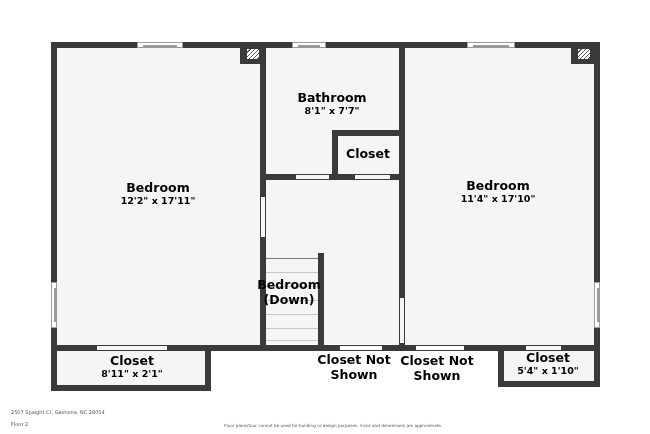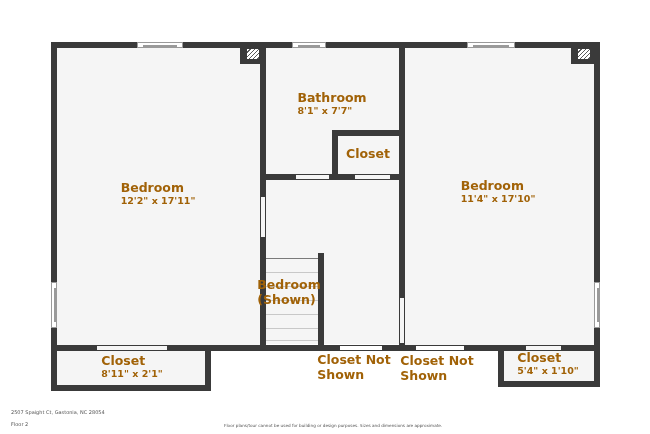--- a/index.html
+++ b/index.html
@@ -8,21 +8,21 @@
     .room { position: absolute; background: #f5f5f5; }
     .wall { position: absolute; background: #3a3a3a; }
     .gap { position: absolute; background: #ffffff; }
     .door { position: absolute; background: #f5f5f5; }
     .window-h { position: absolute; background: #ffffff; border: 1px solid #9a9a9a; box-sizing: border-box; }
     .window-h::after { content: ""; position: absolute; left: 5px; right: 5px; top: 2px; bottom: 2px; border-top: 1px solid #9a9a9a; border-bottom: 1px solid #9a9a9a; }
     .window-v { position: absolute; background: #ffffff; border: 1px solid #9a9a9a; box-sizing: border-box; }
     .window-v::after { content: ""; position: absolute; top: 5px; bottom: 5px; left: 2px; right: 2px; border-left: 1px solid #9a9a9a; border-right: 1px solid #9a9a9a; }
     .chimney { position: absolute; background: #ffffff; border: 1px solid #3a3a3a; box-sizing: border-box;
       background-image: repeating-linear-gradient(135deg, #ffffff 0 2px, #5a5a5a 2px 3px); }
-    .label { position: absolute; text-align: left; color: #a16207; transform: translateX(-50%); white-space: nowrap; }
+    .label { position: absolute; text-align: center; color: #000000; transform: translateX(-50%); white-space: nowrap; }
     .label .name { font-weight: bold; font-size: 12.5px; line-height: 15px; display: block; }
     .label .dim { font-weight: bold; font-size: 9.5px; line-height: 12px; display: block; }
     .stair-line { position: absolute; background: #c8c8c8; height: 1px; }
     .footer { position: absolute; color: #555; font-size: 5px; white-space: nowrap; }
   </style>
 </head>
 <body>
 
 <div class="plan">
 
@@ -93,21 +93,21 @@
   </div>
   <div class="label" style="left:368px; top:146px;">
     <span class="name">Closet</span>
   </div>
   <div class="label" style="left:498px; top:178px;">
     <span class="name">Bedroom</span>
     <span class="dim">11'4" x 17'10"</span>
   </div>
   <div class="label" style="left:289px; top:277px;">
     <span class="name">Bedroom</span>
-    <span class="name">(Shown)</span>
+    <span class="name">(Down)</span>
   </div>
   <div class="label" style="left:132px; top:353px;">
     <span class="name">Closet</span>
     <span class="dim">8'11" x 2'1"</span>
   </div>
   <div class="label" style="left:354px; top:352px;">
     <span class="name">Closet Not</span>
     <span class="name">Shown</span>
   </div>
   <div class="label" style="left:437px; top:353px;">

